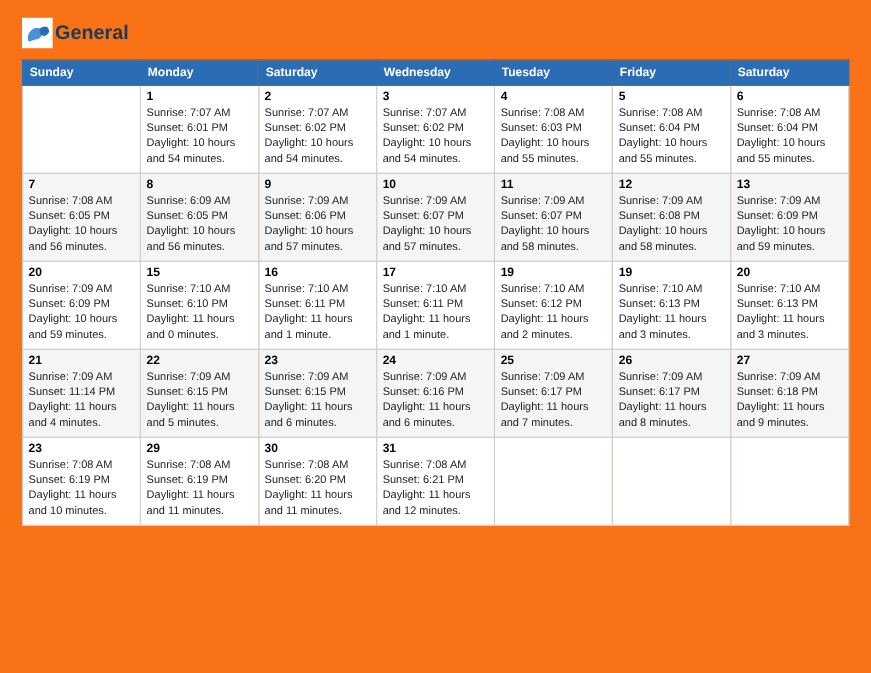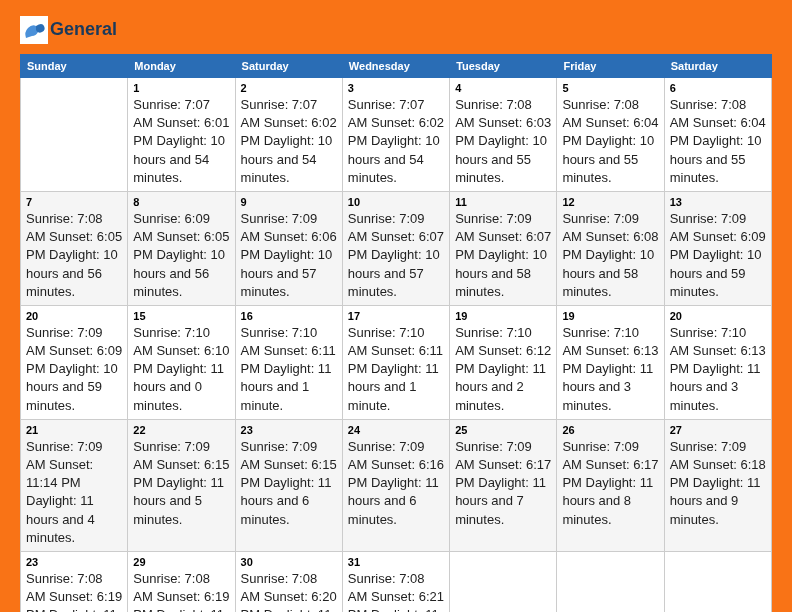--- a/index.html
+++ b/index.html
@@ -79,21 +79,21 @@
     tbody tr:nth-child(odd) td {
       background: #fff;
     }
     .day-num {
       font-weight: bold;
       font-size: 11px;
       display: block;
       margin-bottom: 2px;
     }
     .day-info {
-      font-size: 13px;
+      font-size: 10px;
       color: #222;
       line-height: 1.4;
     }
   </style>
 </head>
 <body>
 
 <div class="page">
   <div class="header">
     <div class="logo">

